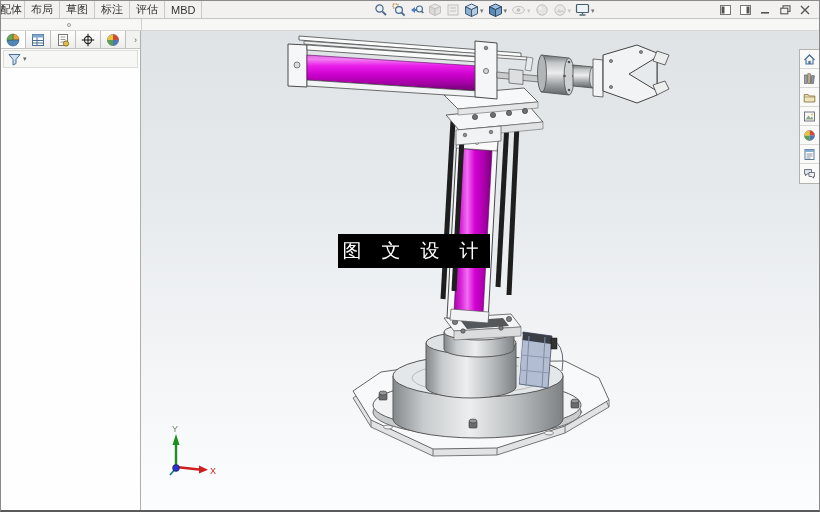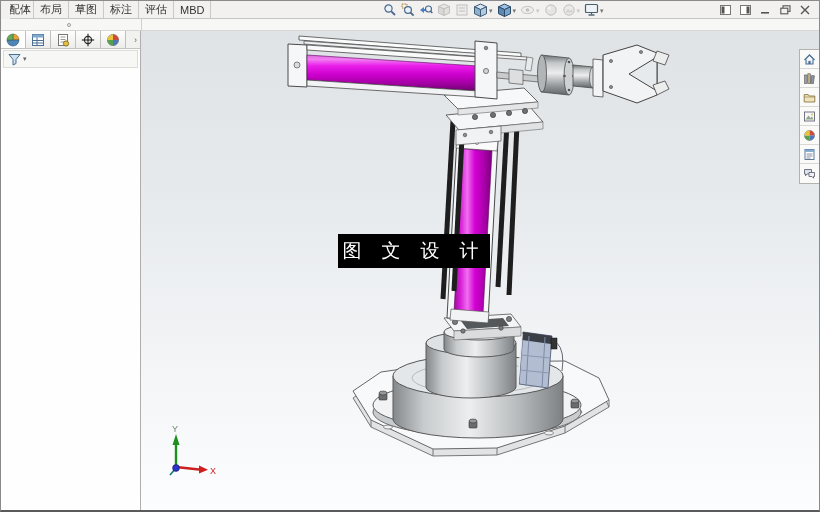--- a/index.html
+++ b/index.html
@@ -1,21 +1,21 @@
 <!DOCTYPE html>
 <html><head>
 <meta charset="utf-8">
 <style>
   * { margin:0; padding:0; box-sizing:border-box; }
   html,body { width:820px; height:512px; overflow:hidden; }
   body { font-family:"Liberation Sans", sans-serif; font-size:11px; color:#222; }
   .app { width:820px; height:512px; background:#f2f1ef; border:1px solid #8a8a8a; border-bottom:2px solid #5a5a5a; position:relative; display:flex; flex-direction:column; }
 
   
-  .tabbar { height:18px; background:#f2f1ef; border-bottom:1px solid #c6c6c4; display:flex; align-items:stretch; position:relative; flex:none;margin-left:9px; }
+  .tabbar { height:18px; background:#f2f1ef; border-bottom:1px solid #c6c6c4; display:flex; align-items:stretch; position:relative; flex:none; }
   .cmtab { border-right:1px solid #c8c8c6; display:flex; align-items:center; justify-content:center; padding:0 6px; font-size:11px; color:#333; background:#f2f1ef; white-space:nowrap; overflow:hidden; cursor:default; }
   .cmtab.first { width:24px; padding:0 2px 0 0; justify-content:flex-end; }
 
   
   .headsup { position:absolute; left:372px; top:0; height:18px; display:flex; align-items:center; gap:2px; }
   .hud-tool { display:flex; align-items:center; height:16px; padding:0 1px; border-radius:2px; }
   .hud-tool svg { display:block; }
   .hud-tool .caret { font-size:7px; color:#777; margin-left:1px; line-height:1; }
   .hud-tool.disabled { opacity:.35; filter:grayscale(1); }
 

